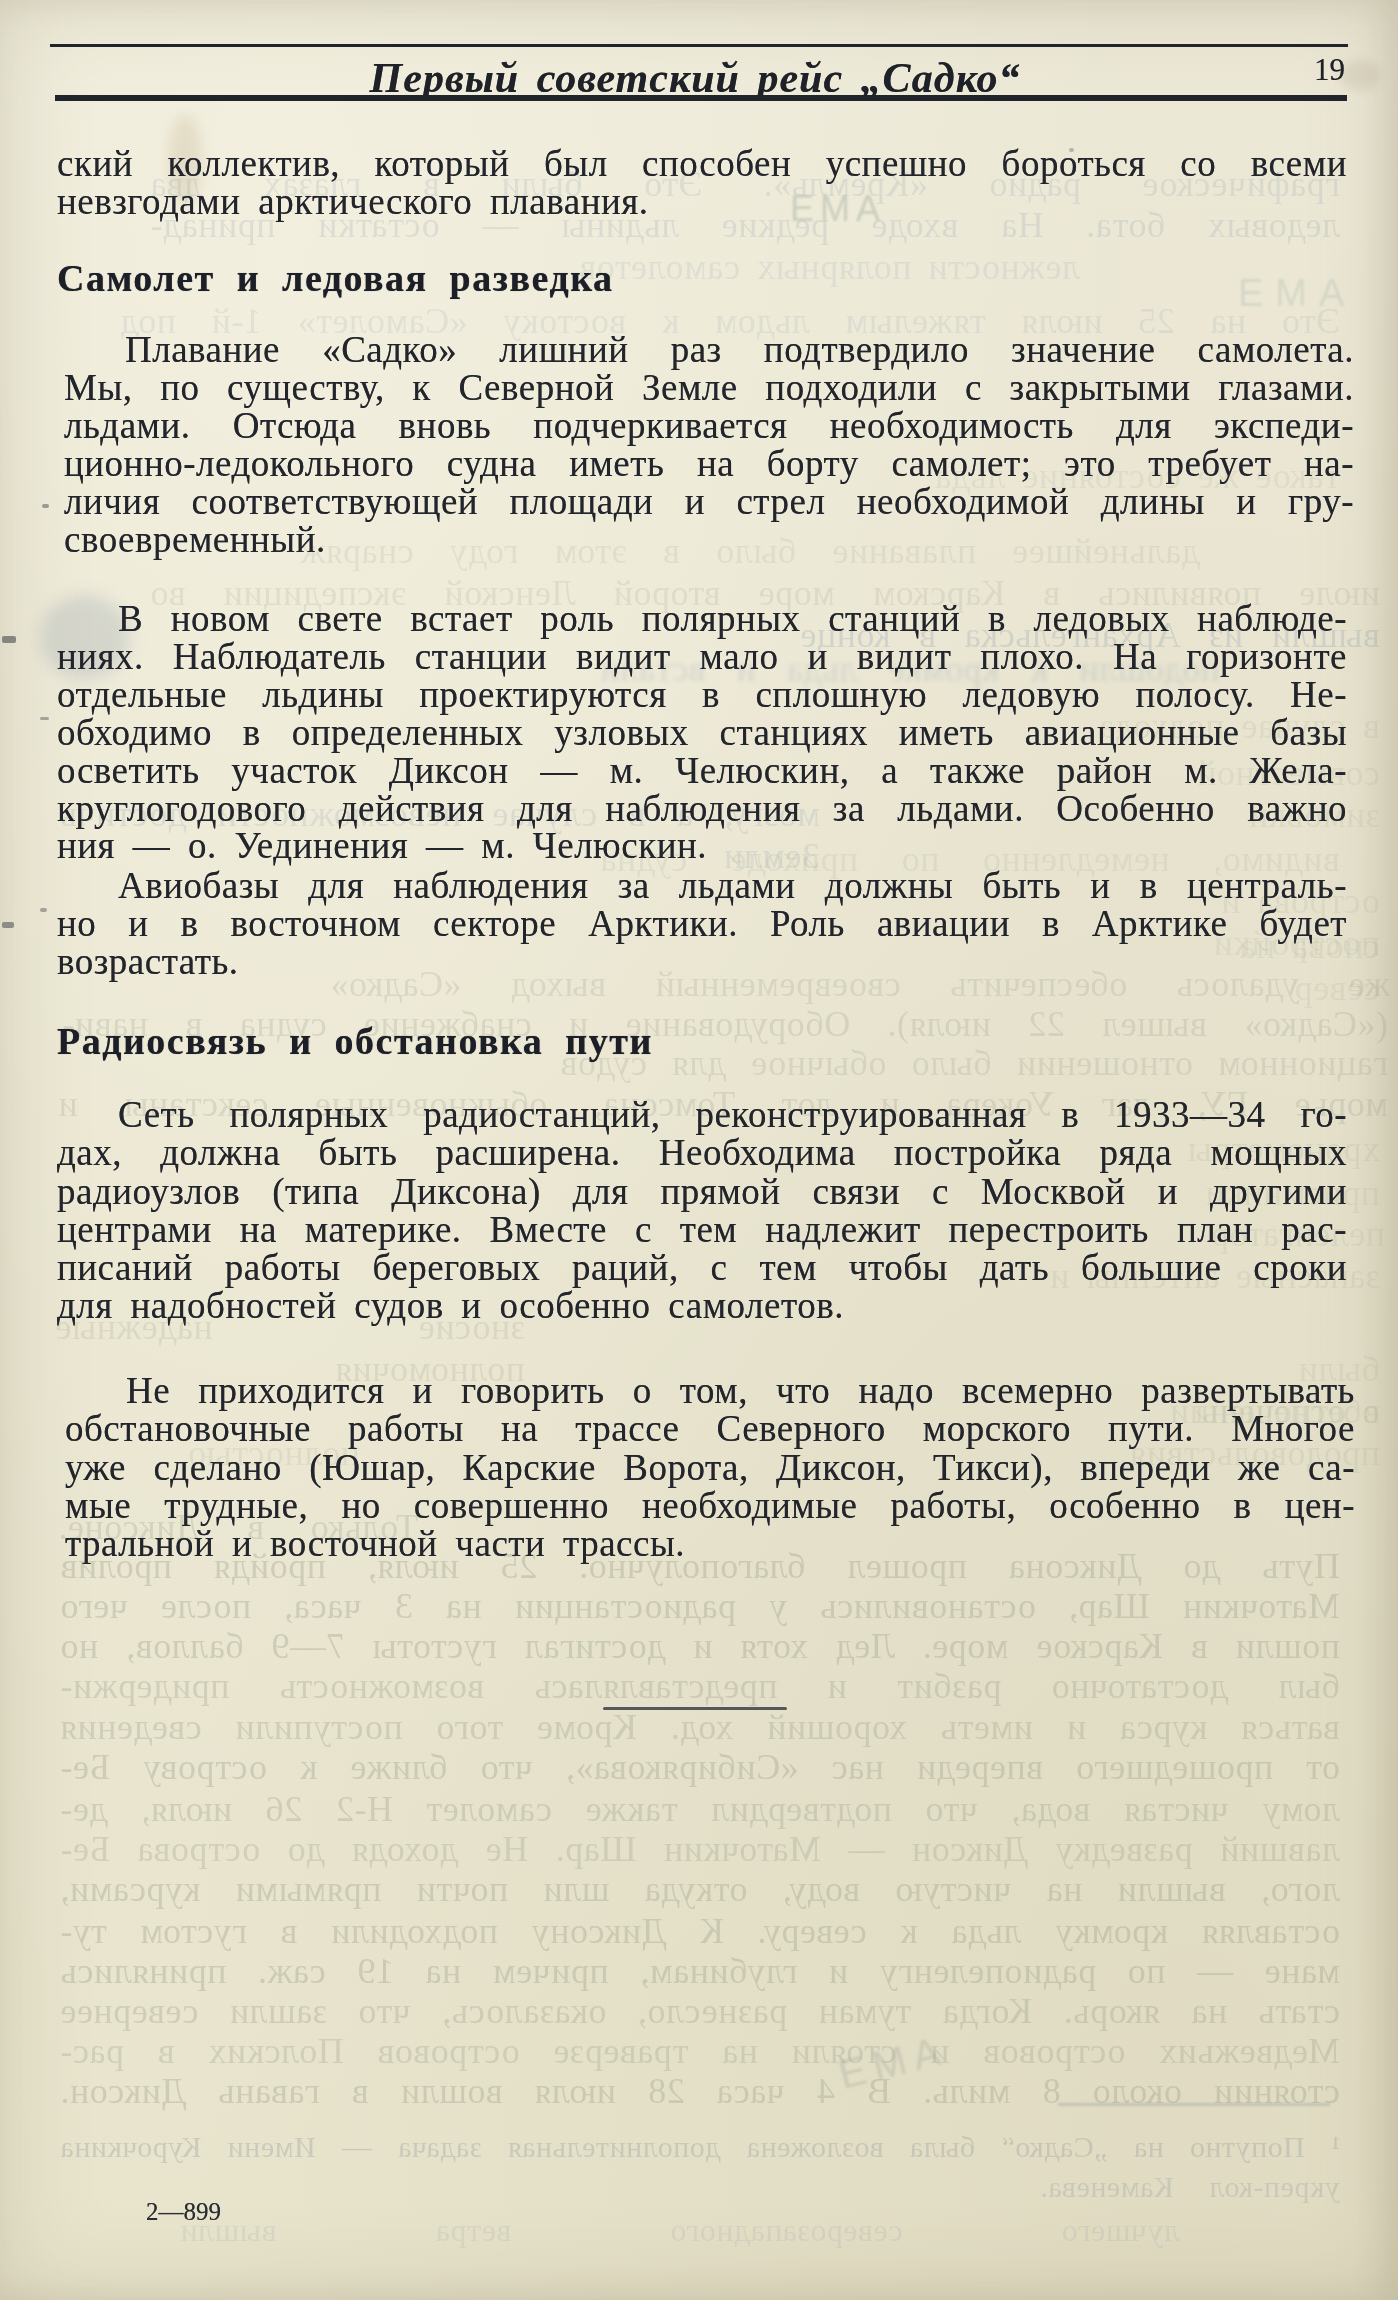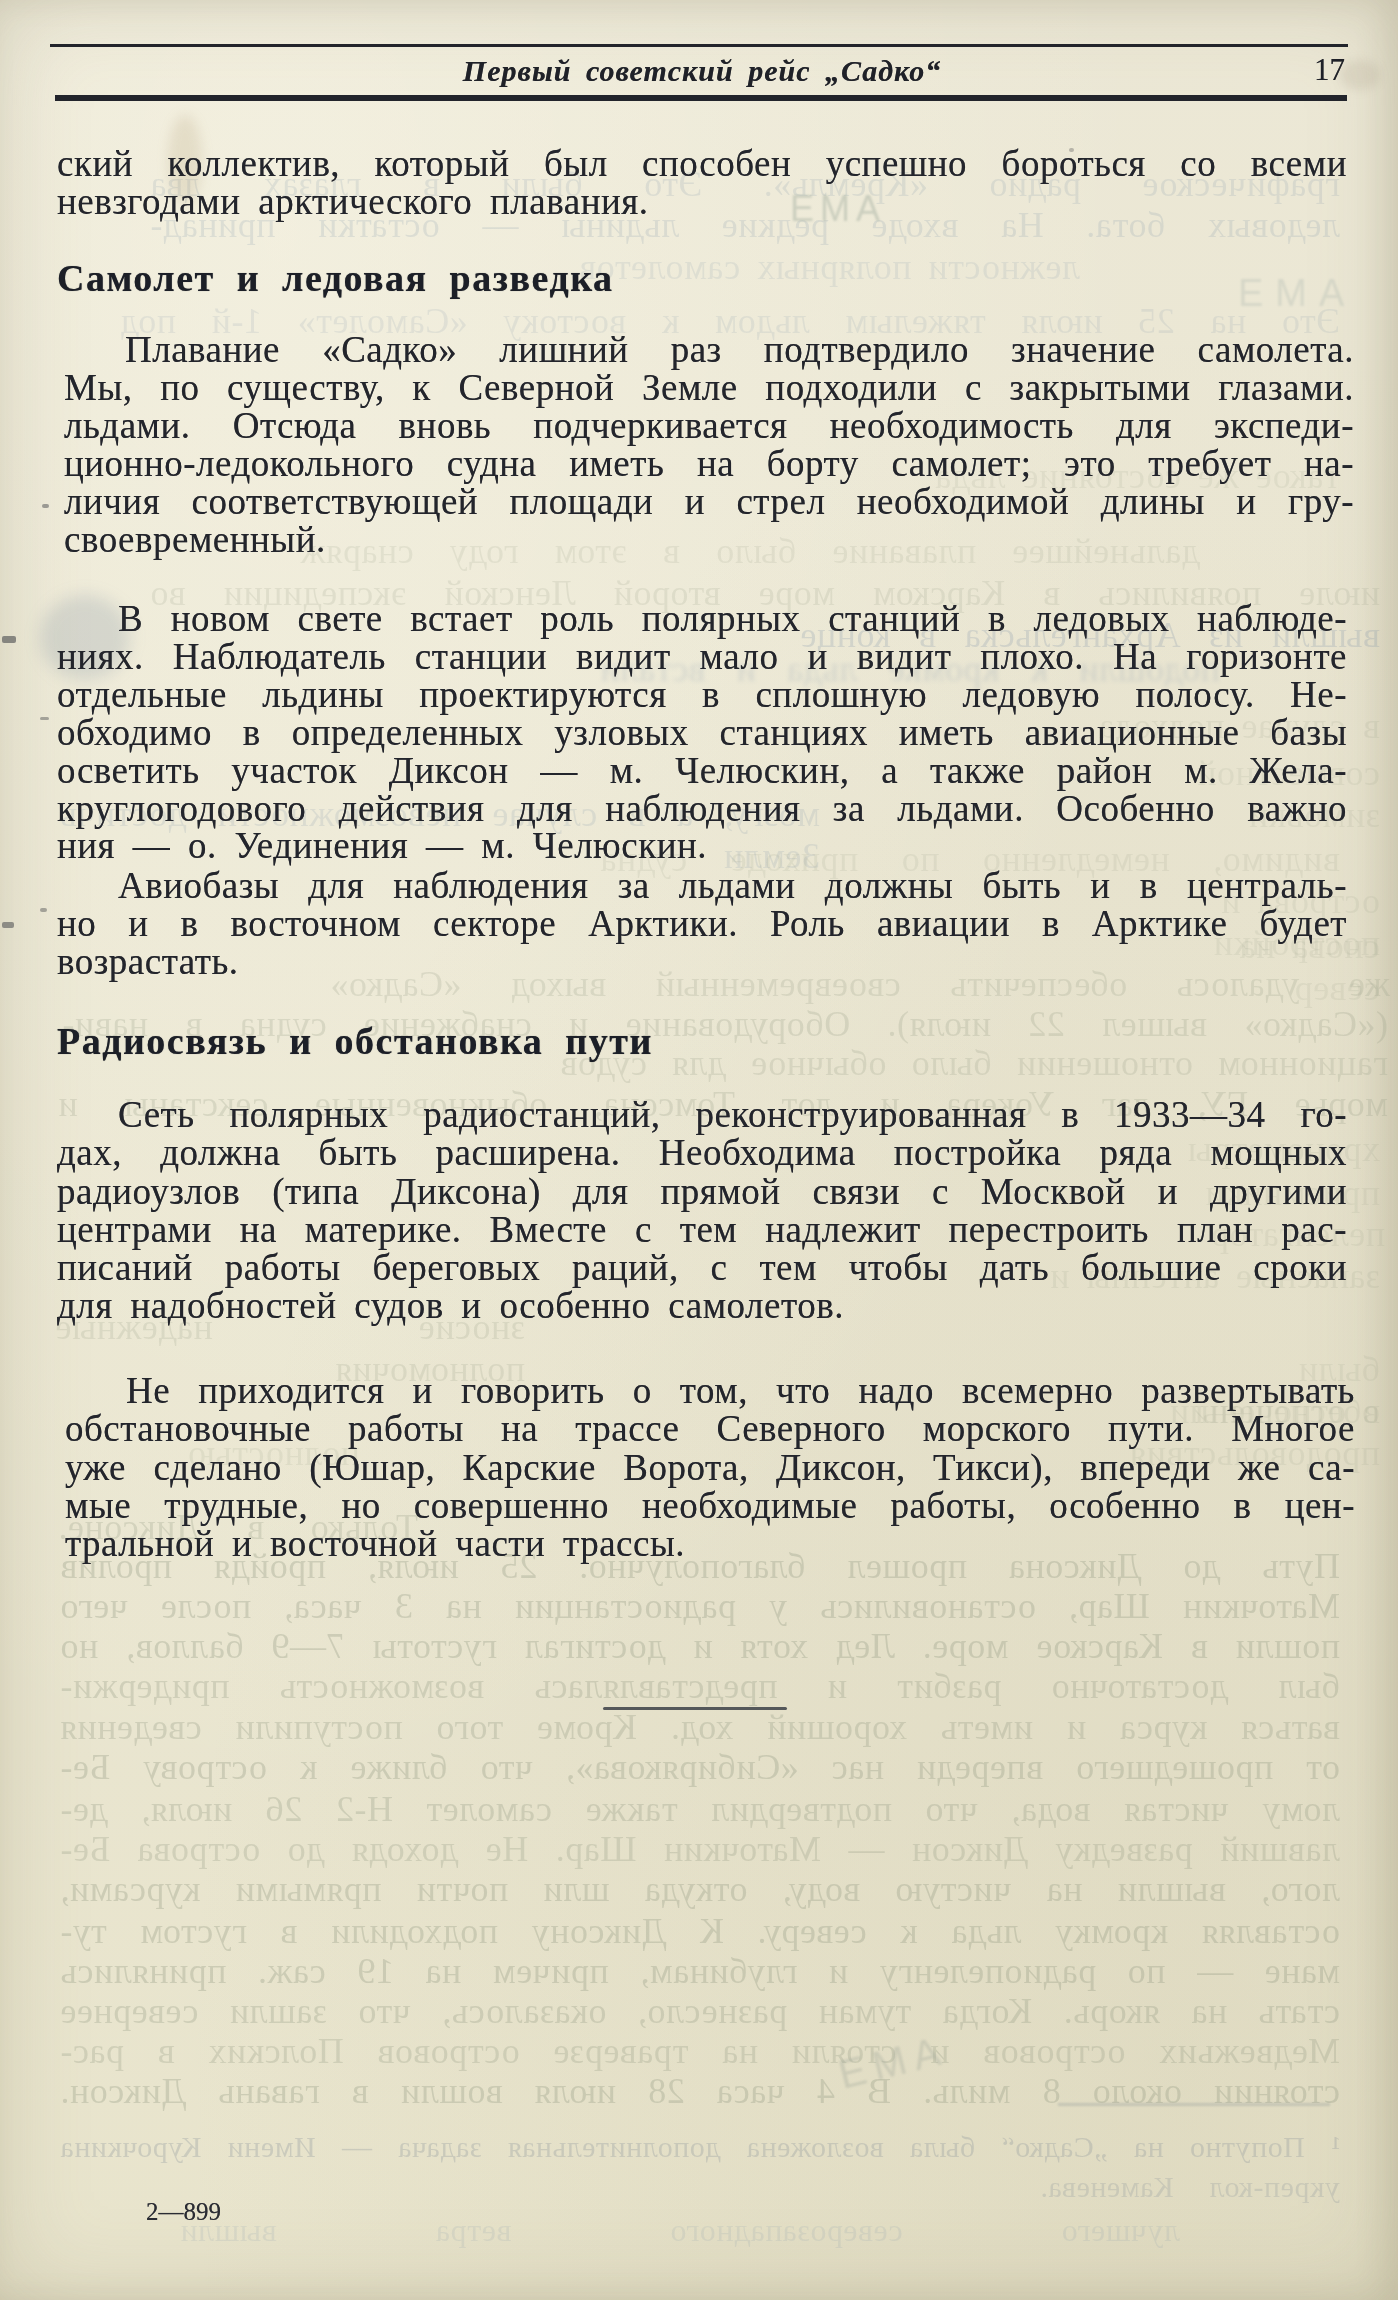--- a/index.html
+++ b/index.html
@@ -8,22 +8,22 @@
     background:
       radial-gradient(ellipse at 20% 10%, rgba(255,253,240,0.35), rgba(0,0,0,0) 55%),
       radial-gradient(ellipse at 85% 90%, rgba(160,150,110,0.12), rgba(0,0,0,0) 60%),
       linear-gradient(180deg,#ece8d6 0%,#eae6d2 35%,#e9e5cf 75%,#e8e4cc 100%);
     box-shadow: inset 0 0 90px rgba(125,115,80,0.22), inset -14px 0 30px rgba(120,110,75,0.14);
     font-family:"Liberation Serif","DejaVu Serif",serif;
     color:#23252c;
   }
   .rule{position:absolute;background:#22242b;}
   .header-title{
-    position:absolute;left:57px;width:1290px;text-align:center;
-    font-style:italic;font-weight:bold;font-size:30px;letter-spacing:1px;word-spacing:6px;
+    position:absolute;left:50px;width:1290px;text-align:center;
+    font-style:italic;font-weight:bold;font-size:42px;letter-spacing:1px;word-spacing:6px;
     color:#1f2128;text-shadow:0 0 0.6px rgba(31,33,40,0.7);
   }
   .page-number{
     position:absolute;right:53px;font-size:31px;color:#1f2128;
     text-shadow:0 0 0.6px rgba(31,33,40,0.7);
   }
   .para{position:absolute;left:57px;width:1290px;font-size:37px;letter-spacing:0.5px;word-spacing:8px;
     text-shadow:0 0 0.6px rgba(30,32,40,0.65);}
   .para .line{text-align:justify;text-align-last:justify;}
   .para .line.first-indent{padding-left:61px;}
@@ -41,21 +41,21 @@
   .smudge{position:absolute;border-radius:50%;pointer-events:none;}
   .speck{position:absolute;background:#3a3c42;border-radius:2px;}
 </style>
 </head>
 <body>
 
 <div class="page">
 
   <div class="rule" id="thin-rule" style="left: 50px; top: 44px; width: 1298px; height: 3px;"></div>
   <div class="header-title" style="top: 54px;">Первый советский рейс „Садко“</div>
-  <div class="page-number" style="top: 52px;">17</div>
+  <div class="page-number" style="top: 52px;">19</div>
   <div class="rule" id="thick-rule" style="left: 55px; top: 95px; width: 1292px; height: 6px;"></div>
 
   <div id="bleed-layer">
       <div class="bleed" style="left: 150px; top: 163px; width: 1190px; color: rgb(125, 147, 168); opacity: 0.17; font-size: 36px; filter: blur(0.7px);">графическое радио «Кремль». Это были в глазах два</div>
       <div class="bleed" style="left: 150px; top: 204px; width: 1190px; color: rgb(125, 147, 168); opacity: 0.18; font-size: 36px; filter: blur(0.7px);">ледовых бота. На входе редкие льдины — остатки принад-</div>
       <div class="bleed frag" style="left: 520px; top: 246px; width: 560px; color: rgb(125, 147, 168); opacity: 0.14; font-size: 36px; filter: blur(0.7px);">лежности полярных самолетов.</div>
       <div class="bleed" style="left: 120px; top: 300px; width: 1220px; color: rgb(125, 147, 168); opacity: 0.14; font-size: 36px; filter: blur(0.7px);">Это на 25 июля тяжелым льдом к востоку «Самолет» 1-й под</div>
       <div class="bleed frag" style="left: 900px; top: 455px; width: 440px; color: rgb(142, 150, 127); opacity: 0.12; font-size: 36px; filter: blur(0.7px);">такое же состояние льда</div>
       <div class="bleed" style="left: 300px; top: 530px; width: 900px; color: rgb(142, 150, 127); opacity: 0.14; font-size: 36px; filter: blur(0.7px);">дальнейшее плавание было в этом году снаряж</div>
       <div class="bleed" style="left: 150px; top: 572px; width: 1230px; color: rgb(142, 150, 127); opacity: 0.16; font-size: 36px; filter: blur(0.7px);">июле появились в Карском море второй Ленской экспедиции во</div>

